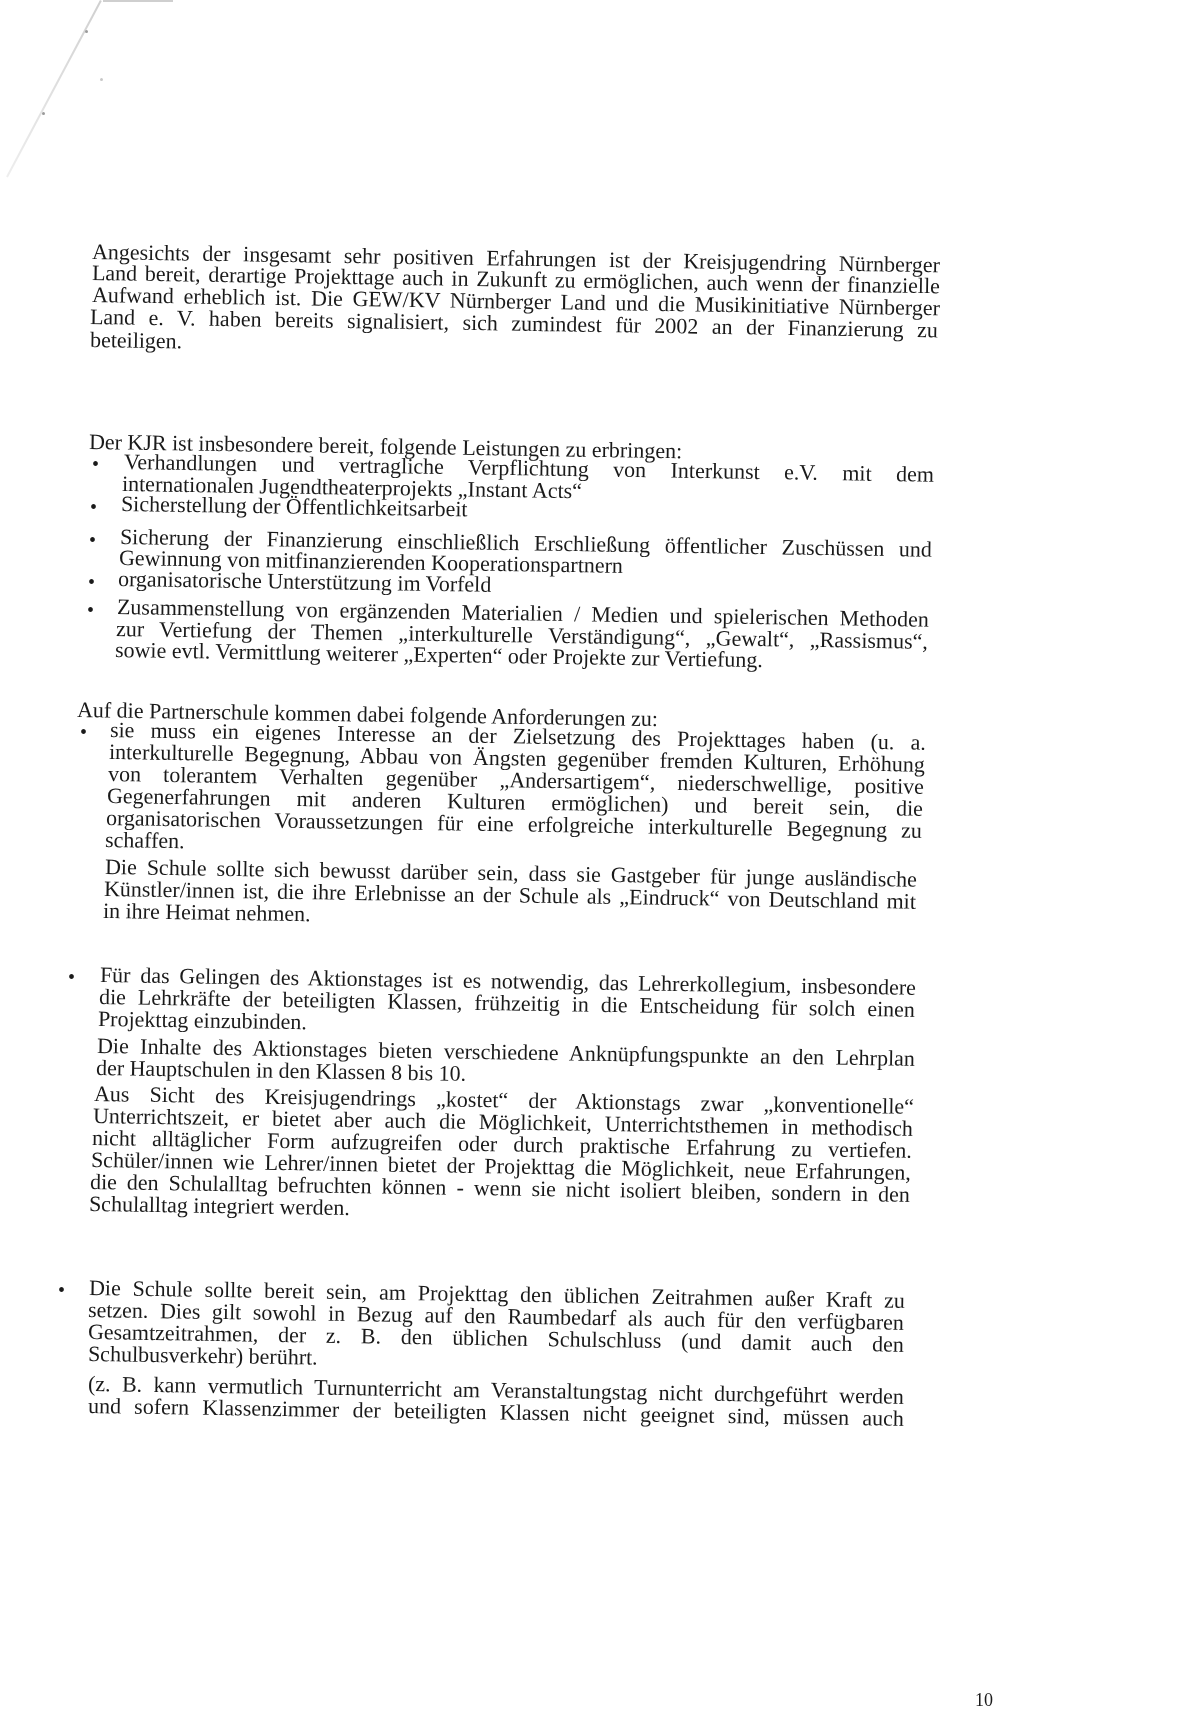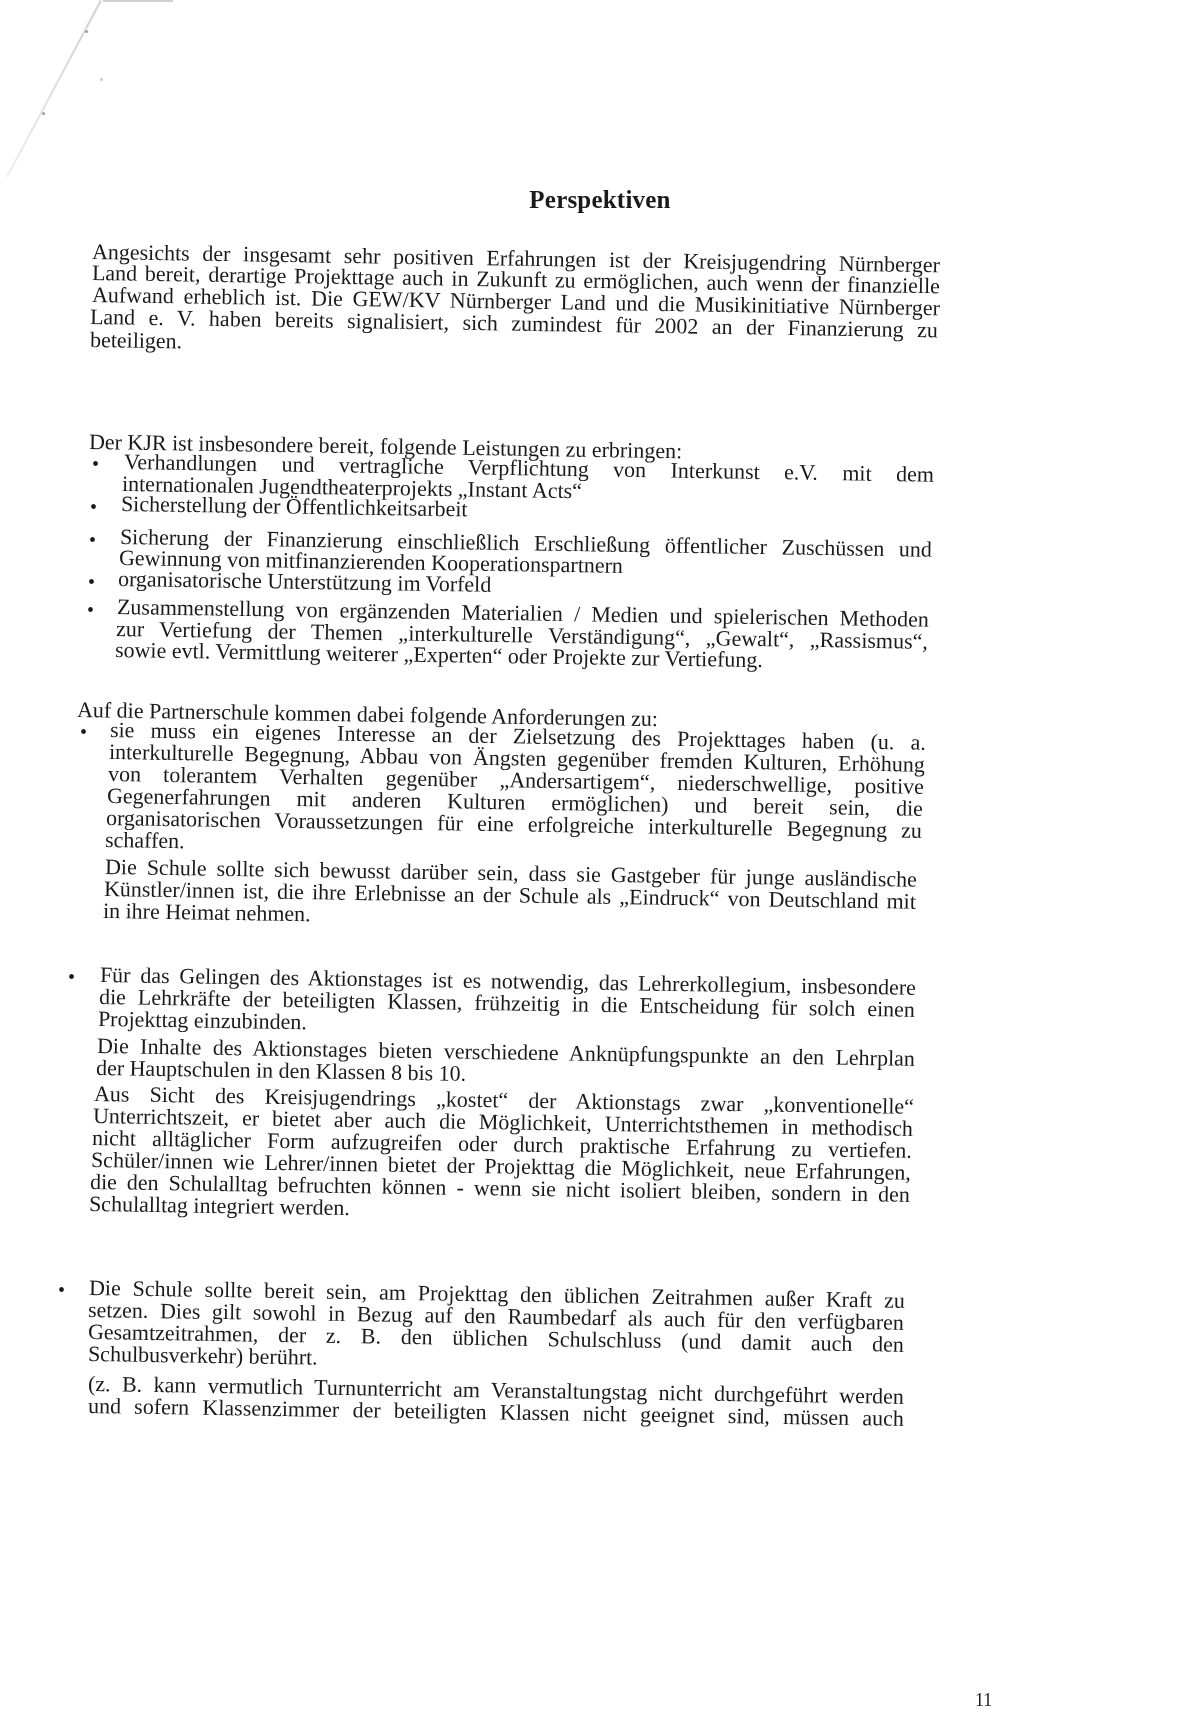--- a/index.html
+++ b/index.html
@@ -32,21 +32,20 @@
 </head>
 <body>
 
 <div class="page">
   <div class="scan-top"></div>
   <div class="scan-edge"></div>
   <div class="speck" style="left:85px;top:30px;"></div>
   <div class="speck" style="left:100px;top:78px;background:#c8c8c8;"></div>
   <div class="speck" style="left:42px;top:112px;"></div>
 
-  <h1 class="title" style="margin:0;">Perspektiven</h1>
 
   <div>
     <div class="line justify" style="left:92px;top:240px;width:848px;transform:rotate(0.9deg);">Angesichts der insgesamt sehr positiven Erfahrungen ist der Kreisjugendring Nürnberger</div>
     <div class="line justify" style="left:92px;top:261px;width:848px;transform:rotate(0.9deg);">Land bereit, derartige Projekttage auch in Zukunft zu ermöglichen, auch wenn der finanzielle</div>
     <div class="line justify" style="left:92px;top:283px;width:848px;transform:rotate(0.9deg);">Aufwand erheblich ist. Die GEW/KV Nürnberger Land und die Musikinitiative Nürnberger</div>
     <div class="line justify" style="left:90px;top:305px;width:848px;transform:rotate(0.9deg);">Land e. V. haben bereits signalisiert, sich zumindest für 2002 an der Finanzierung zu</div>
     <div class="line" style="left:90px;top:328px;transform:rotate(0.9deg);">beteiligen.</div>
   </div>
 
   <div>
@@ -101,14 +100,14 @@
 
     <span class="bullet" style="left:58px;top:1278px;">•</span>
     <div class="line justify" style="left:89px;top:1276px;width:816px;transform:rotate(0.9deg);">Die Schule sollte bereit sein, am Projekttag den üblichen Zeitrahmen außer Kraft zu</div>
     <div class="line justify" style="left:88px;top:1298px;width:816px;transform:rotate(0.9deg);">setzen. Dies gilt sowohl in Bezug auf den Raumbedarf als auch für den verfügbaren</div>
     <div class="line justify" style="left:88px;top:1320px;width:816px;transform:rotate(0.9deg);">Gesamtzeitrahmen, der z. B. den üblichen Schulschluss (und damit auch den</div>
     <div class="line" style="left:88px;top:1342px;transform:rotate(0.9deg);">Schulbusverkehr) berührt.</div>
     <div class="line justify" style="left:88px;top:1372px;width:816px;transform:rotate(0.9deg);">(z. B. kann vermutlich Turnunterricht am Veranstaltungstag nicht durchgeführt werden</div>
     <div class="line justify" style="left:88px;top:1394px;width:816px;transform:rotate(0.9deg);">und sofern Klassenzimmer der beteiligten Klassen nicht geeignet sind, müssen auch</div>
   </div>
 
-  <div class="page-number">11</div>
+  <div class="page-number">10</div>
 </div>
 
 </body></html>

